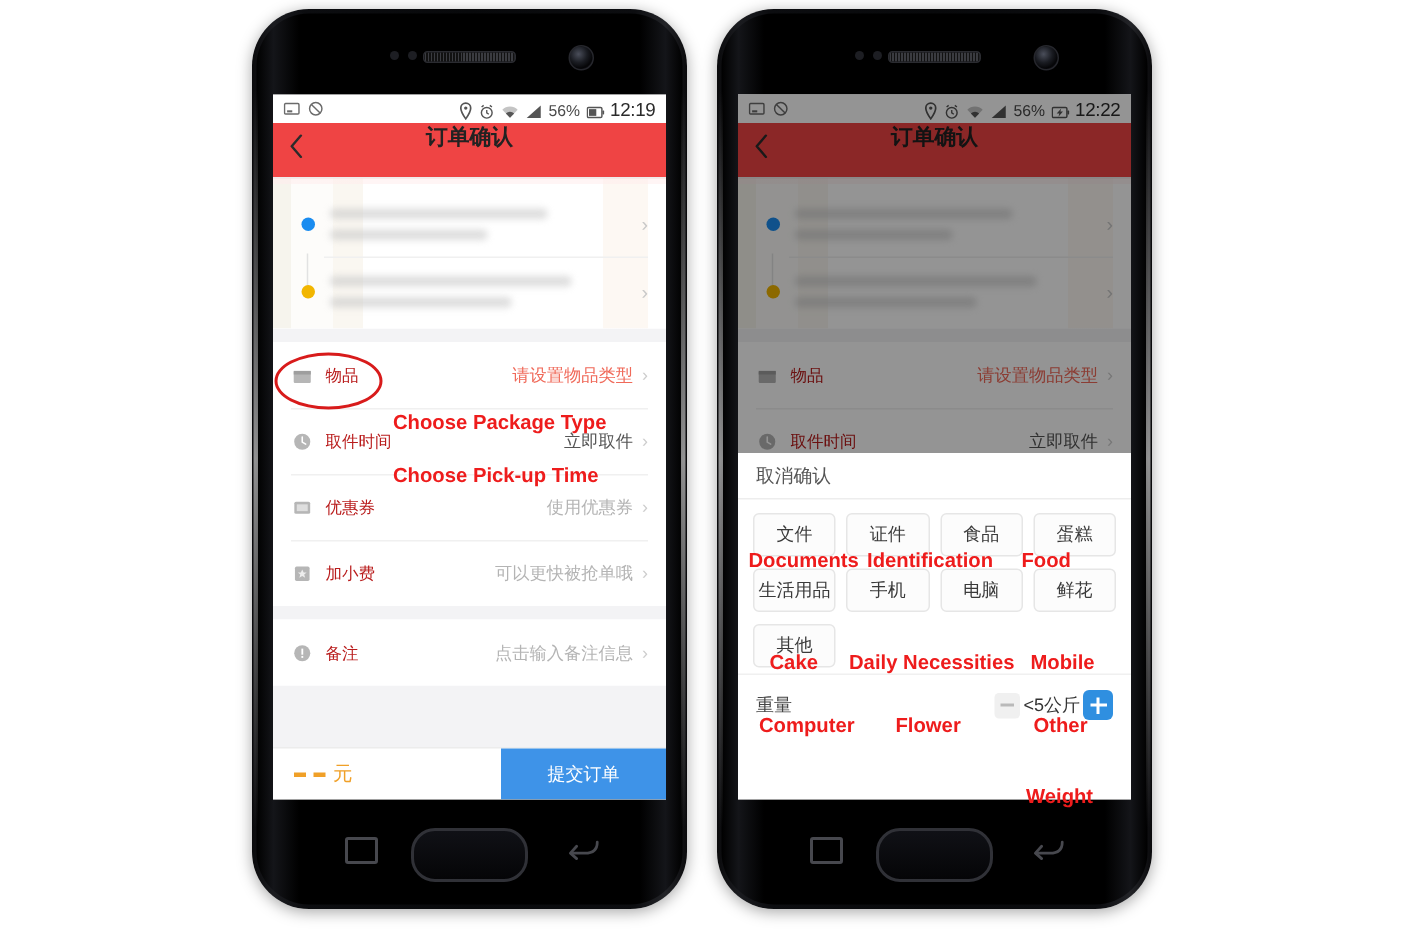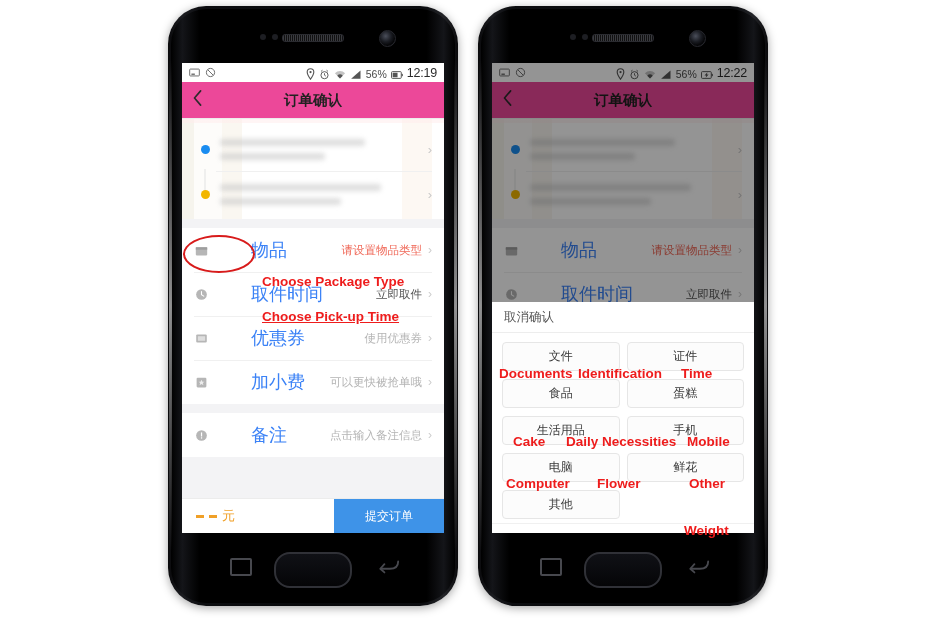--- a/index.html
+++ b/index.html
@@ -54,21 +54,21 @@
 
   
   .statusbar{height:19px;background:#fff;display:flex;align-items:center;
     padding:0 7px;font-size:11px;color:#3a3a3a;}
   .sb-left{display:flex;align-items:center;gap:5px;}
   .sb-right{margin-left:auto;display:flex;align-items:flex-end;gap:4px;}
   .sb-pct{font-size:10.5px;color:#4a4a4a;}
   .sb-time{font-size:12.5px;color:#2b2b2b;letter-spacing:-.2px;}
   .ico{display:block;}
 
-  .titlebar{height:36px;display:flex;align-items:center;position:relative;background:#ec4899;
+  .titlebar{height:36px;display:flex;position:relative;background:#ef4444;
     border-bottom:1px solid #ececec;}
   .back-chevron{position:absolute;left:11px;top:50%;transform:translateY(-50%);}
   .page-title{flex:1;text-align:center;font-size:14.5px;color:#222;font-weight:600;}
 
   .addr-card{background:#fff;padding:0;position:relative;height:100px;overflow:hidden;}
   .map-strip{position:absolute;inset:0;
     background:
       linear-gradient(180deg,rgba(255,235,235,.55) 0 4px,rgba(255,255,255,0) 4px),
       linear-gradient(90deg,#f6f3ec 0 12px,#fdfcfa 12px 40px,#faf7f0 40px 60px,#fff 60px 220px,#fdf8f2 220px 250px,#fff 250px 100%);
     opacity:.9;}
@@ -82,21 +82,21 @@
   .blur-lines{flex:1;display:flex;flex-direction:column;gap:7px;padding-left:4px;}
   .blur{height:7px;border-radius:3px;filter:blur(2.6px);background:#c9c9c9;opacity:.62;}
   .chev-r{color:#c9c9c9;font-size:13px;padding-left:6px;}
   .addr-sep{height:1px;background:#f0f0f0;margin:0 12px 0 34px;}
 
   .gap{height:9px;background:#f3f3f5;}
 
   .cell{height:44px;display:flex;align-items:center;padding:0 12px;background:#fff;position:relative;}
   .cell + .cell:before{content:"";position:absolute;left:12px;right:12px;top:0;height:1px;background:#f0f0f0;}
   .cell-ico{width:15px;height:15px;margin-right:8px;display:flex;align-items:center;justify-content:center;color:#9a9a9a;}
-  .cell-label{font-size:18px;color:#3b82f6;margin-left:34px;}
+  .cell-label{font-size:11px;color:#b91c1c;}
   .cell-val{margin-left:auto;font-size:11.5px;color:#b4b4b4;}
   .cell-val.warn{color:#f06a5a;}
   .cell-chev{margin-left:6px;color:#cdcdcd;font-size:12px;}
 
   .filler{background:#f3f3f5;}
 
   .bottombar{position:absolute;left:0;right:0;bottom:0;height:34px;display:flex;
     align-items:stretch;background:#fff;border-top:1px solid #ececec;}
   .price{display:flex;align-items:center;padding-left:14px;gap:3px;font-size:13px;color:#f0a028;}
   .price-dash{display:inline-block;width:8px;height:3px;background:#f0a028;margin-right:2px;}
@@ -109,21 +109,21 @@
   .anno-ellipse{position:absolute;border:2.5px solid #d81b1b;border-radius:50%;}
 
   
   .dim{position:absolute;left:0;right:0;top:0;background:rgba(0,0,0,.42);}
   .sheet{position:absolute;left:0;right:0;bottom:0;background:#fff;}
   .sheet-head{height:30px;display:flex;align-items:center;padding:0 12px;border-bottom:1px solid #ededed;}
   .sheet-cancel{font-size:12.5px;color:#555;}
   .sheet-title{flex:1;text-align:center;font-size:13px;color:#222;}
   .sheet-ok{font-size:12.5px;color:#555;}
 
-  .grid{padding:9px 10px 4px 10px;display:grid;grid-template-columns:repeat(2,1fr);gap:8px 7px;}
+  .grid{padding:9px 10px 4px 10px;display:grid;grid-template-columns:repeat(4,1fr);gap:8px 7px;}
   .gcell{height:27px;border:1px solid #e6e6e6;border-radius:4px;background:#fcfcfc;
     display:flex;align-items:center;justify-content:center;font-size:12px;color:#3a3a3a;position:relative;}
 
   .weight-row{height:40px;display:flex;align-items:center;padding:0 12px;border-top:1px solid #f0f0f0;position:relative;}
   .weight-label{font-size:12px;color:#444;}
   .w-ctrl{margin-left:auto;display:flex;align-items:center;gap:2px;}
   .minus-btn{width:17px;height:17px;border-radius:3px;background:#f0f0f0;display:flex;align-items:center;justify-content:center;}
   .minus-bar{width:9px;height:1.5px;background:#b9b9b9;}
   .w-val{font-size:12px;color:#333;}
   .plus-btn{width:20px;height:20px;border-radius:4px;background:#2f8fe0;display:flex;align-items:center;justify-content:center;position:relative;}
@@ -497,25 +497,25 @@
             <path d="M7 6 2.5 11 7 15" fill="none" stroke="#54555c" stroke-width="2" stroke-linecap="round" stroke-linejoin="round"></path>
           </svg>
       </div>
     </div>
   </div>
 
   <div class="anno-ellipse" style="left:183px;top:235px;width:68px;height:34px;"></div>
 
   <div class="anno" style="left:262px;top:274px;font-size:13.5px;">Choose Package Type</div>
 
-  <div class="anno" style="left:262px;top:309px;font-size:13.5px;text-decoration:underline;">Choose Pick-up Time</div>
+  <div class="anno" style="left:262px;top:309px;font-size:13.5px;">Choose Pick-up Time</div>
 
   <div class="anno" style="left:499px;top:366px;font-size:13.5px;">Documents</div>
   <div class="anno" style="left:578px;top:366px;font-size:13.5px;">Identification</div>
-  <div class="anno" style="left:681px;top:366px;font-size:13.5px;">Time</div>
+  <div class="anno" style="left:681px;top:366px;font-size:13.5px;">Food</div>
 
   <div class="anno" style="left:513px;top:434px;font-size:13.5px;">Cake</div>
   <div class="anno" style="left:566px;top:434px;font-size:13.5px;">Daily Necessities</div>
   <div class="anno" style="left:687px;top:434px;font-size:13.5px;">Mobile</div>
 
   <div class="anno" style="left:506px;top:476px;font-size:13.5px;">Computer</div>
   <div class="anno" style="left:597px;top:476px;font-size:13.5px;">Flower</div>
   <div class="anno" style="left:689px;top:476px;font-size:13.5px;">Other</div>
 
   <div class="anno" style="left:684px;top:523px;font-size:13.5px;text-align:right;">Weight</div>

